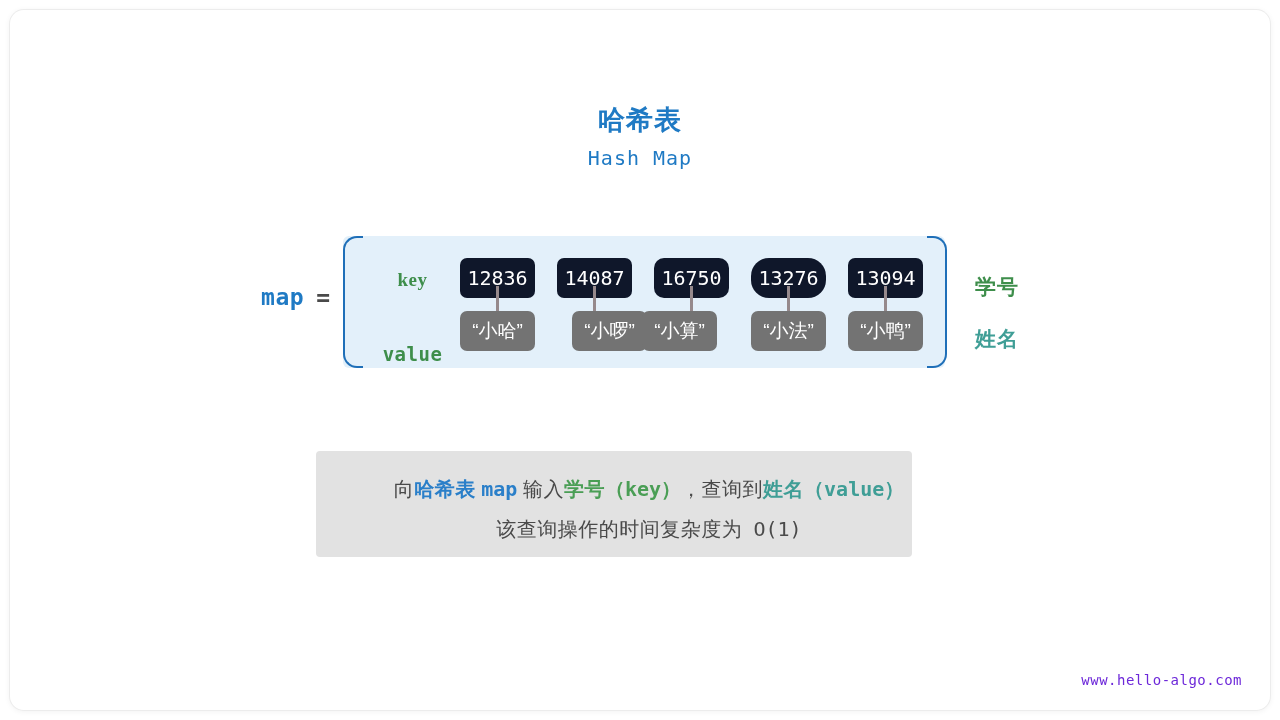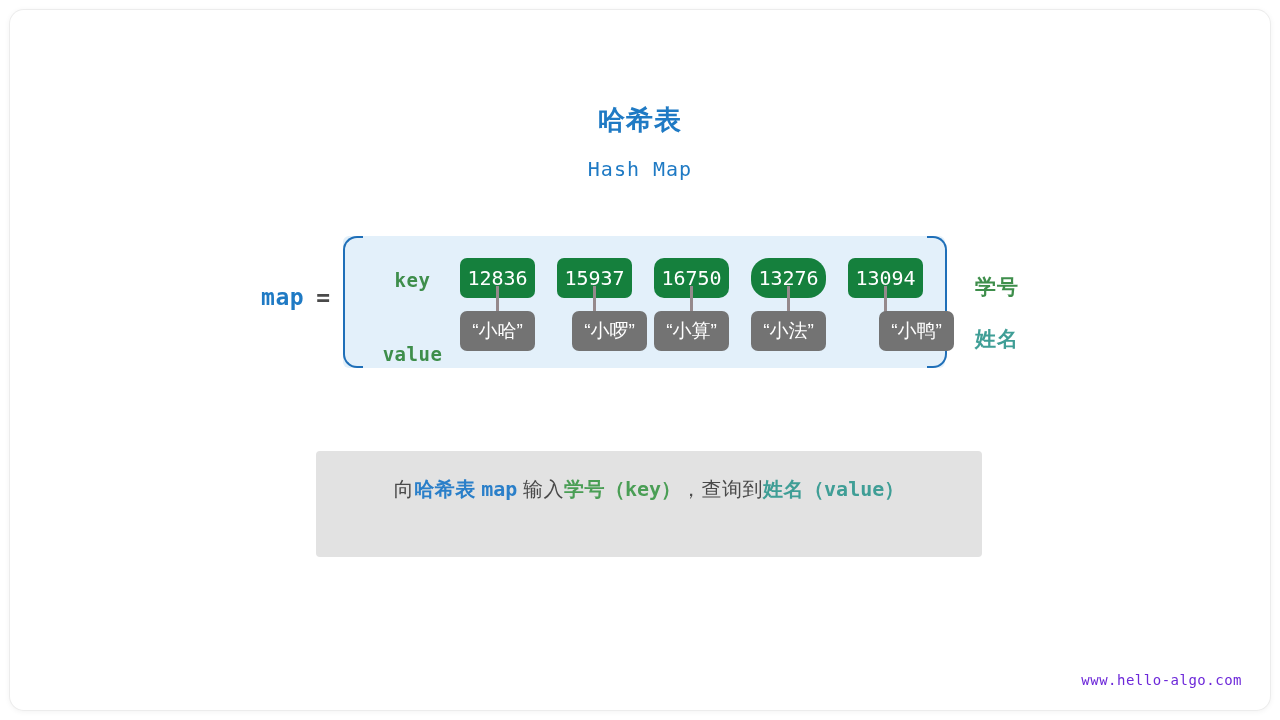--- a/index.html
+++ b/index.html
@@ -41,21 +41,21 @@
     color: #1f7ac4;
     letter-spacing: 1px;
     line-height: 34px;
   }
   #page-subtitle {
     font-family: "DejaVu Sans Mono", "Liberation Mono", monospace;
     font-size: 20px;
     color: #1f7ac4;
     line-height: 30px;
     letter-spacing: 1px;
-    margin-top: 17px;
+    margin-top: 6px;
   }
 
   
   #map-label {
     position: absolute;
     left: 200px;
     top: 274px;
     width: 120px;
     text-align: right;
     white-space: nowrap;
@@ -115,38 +115,38 @@
   .row-label {
     position: absolute;
     font-family: "DejaVu Sans Mono", "Liberation Mono", monospace;
     font-size: 19px;
     font-weight: bold;
     color: #3e8e4b;
     letter-spacing: 0.5px;
     width: 95px;
     text-align: center;
   }
-  #label-key   { left: 30px;  top: 33px; }
+  #label-key   { left: 30px;  top: 33px; font-family: Liberation Serif, serif; }
   #label-value { left: 30px;  top: 107px; }
 
   
   .cell {
     position: absolute;
     width: 75px;
     height: 40px;
     border-radius: 7px;
     color: #ffffff;
     display: flex;
     align-items: center;
     justify-content: center;
     box-sizing: border-box;
   }
   .cell-key {
     top: 22px;
-    background: #15803d;
+    background: #0f172a;
     font-family: "DejaVu Sans Mono", "Liberation Mono", monospace;
     font-size: 20px;
     letter-spacing: 0px;
   }
   .cell-value {
     top: 75px;
     background: #737373;
     font-size: 19px;
     letter-spacing: 0px;
   }
@@ -186,21 +186,21 @@
     letter-spacing: 1px;
   }
   #side-key   { top: 263px; color: #3e8e4b; }
   #side-value { top: 315px; color: #3f9e96; }
 
   
   #caption-box {
     position: absolute;
     left: 306px;
     top: 441px;
-    width: 666px;
+    width: 596px;
     height: 106px;
     background: #e2e2e2;
     border-radius: 4px;
   }
   .caption-line {
     position: absolute;
     left: 0;
     width: 666px;
     text-align: center;
     white-space: nowrap;
@@ -263,51 +263,52 @@
     <div class="row-label" id="label-key">key</div>
     <div class="row-label" id="label-value">value</div>
 
     <div class="cell cell-key" style="left:125px;">12836</div>
     <div class="arrow" style="left:155px;">
       <div class="shaft"></div>
       <div class="head"></div>
     </div>
     <div class="cell cell-value" style="left:125px;">“小哈”</div>
 
-    <div class="cell cell-key" style="left:222px;">15937</div>
+    <div class="cell cell-key" style="left:222px;">14087</div>
     <div class="arrow" style="left:252px;">
       <div class="shaft"></div>
       <div class="head"></div>
     </div>
     <div class="cell cell-value" style="left:237px;">“小啰”</div>
 
     <div class="cell cell-key" style="left:319px;border-radius:10px;">16750</div>
     <div class="arrow" style="left:349px;">
       <div class="shaft"></div>
       <div class="head"></div>
     </div>
-    <div class="cell cell-value" style="left:319px;">“小算”</div>
+    <div class="cell cell-value" style="left:307px;">“小算”</div>
 
     <div class="cell cell-key" style="left:416px;border-radius:18px;">13276</div>
     <div class="arrow" style="left:446px;">
       <div class="shaft"></div>
       <div class="head"></div>
     </div>
     <div class="cell cell-value" style="left:416px;">“小法”</div>
 
     <div class="cell cell-key" style="left:513px;">13094</div>
     <div class="arrow" style="left:543px;">
       <div class="shaft"></div>
       <div class="head"></div>
     </div>
-    <div class="cell cell-value" style="left:513px;margin-left:31px;">“小鸭”</div>
+    <div class="cell cell-value" style="left:513px;">“小鸭”</div>
   </div>
 
   <div class="side-label" id="side-key">学号</div>
   <div class="side-label" id="side-value">姓名</div>
 
   <div id="caption-box">
     <div class="caption-line" id="caption-line-1"><span class="cap-zh">向</span><span class="cap-blue">哈希表</span>&nbsp;<span class="cap-mono-blue">map</span>&nbsp;<span class="cap-zh">输入</span><span class="cap-green">学号</span><span class="cap-mono-green">（key）</span><span class="cap-zh">，查询到</span><span class="cap-teal">姓名</span><span class="cap-mono-teal">（value）</span></div>
+    <div class="caption-line" id="caption-line-2"><span class="cap-zh">该查询操作的时间复杂度为</span>&nbsp;&nbsp;<span class="cap-mono-dark">O(1)</span></div>
   </div>
 
   <div id="watermark">www.hello-algo.com</div>
 
 </div>
 
 </body></html>

